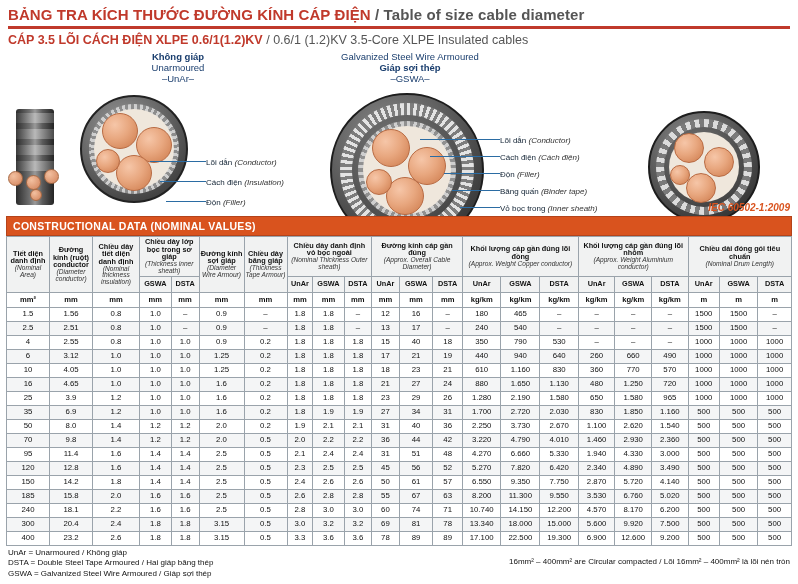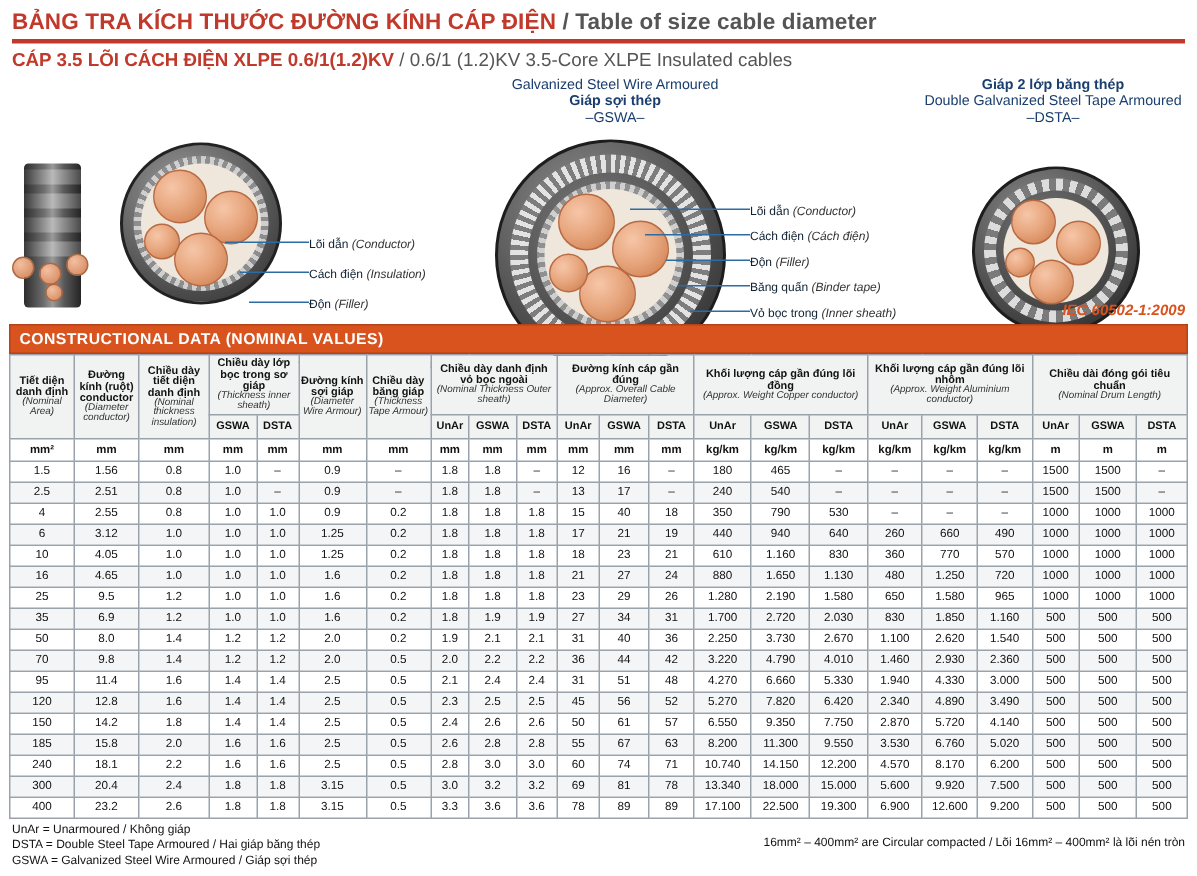--- a/index.html
+++ b/index.html
@@ -90,20 +90,27 @@
       <div class="band" style="top:4px"></div>
       <div class="band" style="top:20px"></div>
       <div class="band" style="top:36px"></div>
       <div class="band" style="top:52px"></div>
       <div class="coreend" style="left:2px;top:62px"></div>
       <div class="coreend" style="left:20px;top:66px"></div>
       <div class="coreend" style="left:38px;top:60px"></div>
       <div class="coreend" style="left:24px;top:80px;width:10px;height:10px"></div>
     </div>
 
+    <div class="dgrp" style="left:78px;top:0;width:200px;">
+      <div class="dtitle">
+        <div>Không giáp</div>
+        <div class="sub">Unarmoured</div>
+        <div class="sub">–UnAr–</div>
+      </div>
+    </div>
     <div class="xs" style="position:absolute;left:80px;top:44px;width:104px;height:104px;
                 background:radial-gradient(circle at 38% 30%, #9b9b9b, #4a4a4a 70%, #2c2c2c 100%);
                 border:2px solid #222;">
       <div class="hatch" style="left:7px;top:7px;right:7px;bottom:7px;background:
              repeating-conic-gradient(#cfcfcf 0 4deg,#8d8d8d 4deg 8deg);"></div>
       <div class="hatch" style="left:12px;top:12px;right:12px;bottom:12px;background:#efe7dc;"></div>
       <div class="core" style="left:20px;top:16px;width:34px;height:34px;"></div>
       <div class="core" style="left:54px;top:30px;width:34px;height:34px;"></div>
       <div class="core" style="left:34px;top:58px;width:34px;height:34px;"></div>
       <div class="core" style="left:14px;top:52px;width:22px;height:22px;"></div>
@@ -187,27 +194,20 @@
       <span class="it">(Outer sheath)</span>
     </div>
     <div class="ln" style="left:420px;top:88px;width:80px"></div>
     <div class="ln" style="left:430px;top:105px;width:70px"></div>
     <div class="ln" style="left:444px;top:122px;width:56px"></div>
     <div class="ln" style="left:452px;top:139px;width:48px"></div>
     <div class="ln" style="left:460px;top:156px;width:40px"></div>
     <div class="ln" style="left:468px;top:173px;width:32px"></div>
     <div class="ln" style="left:474px;top:190px;width:26px"></div>
 
-    <div class="dgrp" style="left:612px;top:0;width:180px;">
-      <div class="dtitle">
-        <div>Giáp 2 lớp băng thép</div>
-        <div class="sub">Double Galvanized Steel Tape Armoured</div>
-        <div class="sub">–DSTA–</div>
-      </div>
-    </div>
     <div class="xs" style="position:absolute;left:648px;top:60px;width:108px;height:108px;
                 background:radial-gradient(circle at 38% 30%,#8d8d8d,#3d3d3d 72%,#222 100%);
                 border:2px solid #1d1d1d;">
       <div class="hatch" style="left:6px;top:6px;right:6px;bottom:6px;background:
              repeating-conic-gradient(#dcdcdc 0 6deg,#7a7a7a 6deg 12deg);"></div>
       <div class="hatch" style="left:14px;top:14px;right:14px;bottom:14px;background:
              radial-gradient(circle at 40% 32%,#767676,#343434);"></div>
       <div class="hatch" style="left:19px;top:19px;right:19px;bottom:19px;background:#efe7dc;"></div>
       <div class="core" style="left:24px;top:20px;width:28px;height:28px;"></div>
       <div class="core" style="left:54px;top:34px;width:28px;height:28px;"></div>
@@ -451,21 +451,21 @@
             <td>1.130</td>
             <td>480</td>
             <td>1.250</td>
             <td>720</td>
             <td>1000</td>
             <td>1000</td>
             <td>1000</td>
           </tr>
           <tr>
             <td>25</td>
-            <td>9.5</td>
+            <td>3.9</td>
             <td>1.2</td>
             <td>1.0</td>
             <td>1.0</td>
             <td>1.6</td>
             <td>0.2</td>
             <td>1.8</td>
             <td>1.8</td>
             <td>1.8</td>
             <td>23</td>
             <td>29</td>

